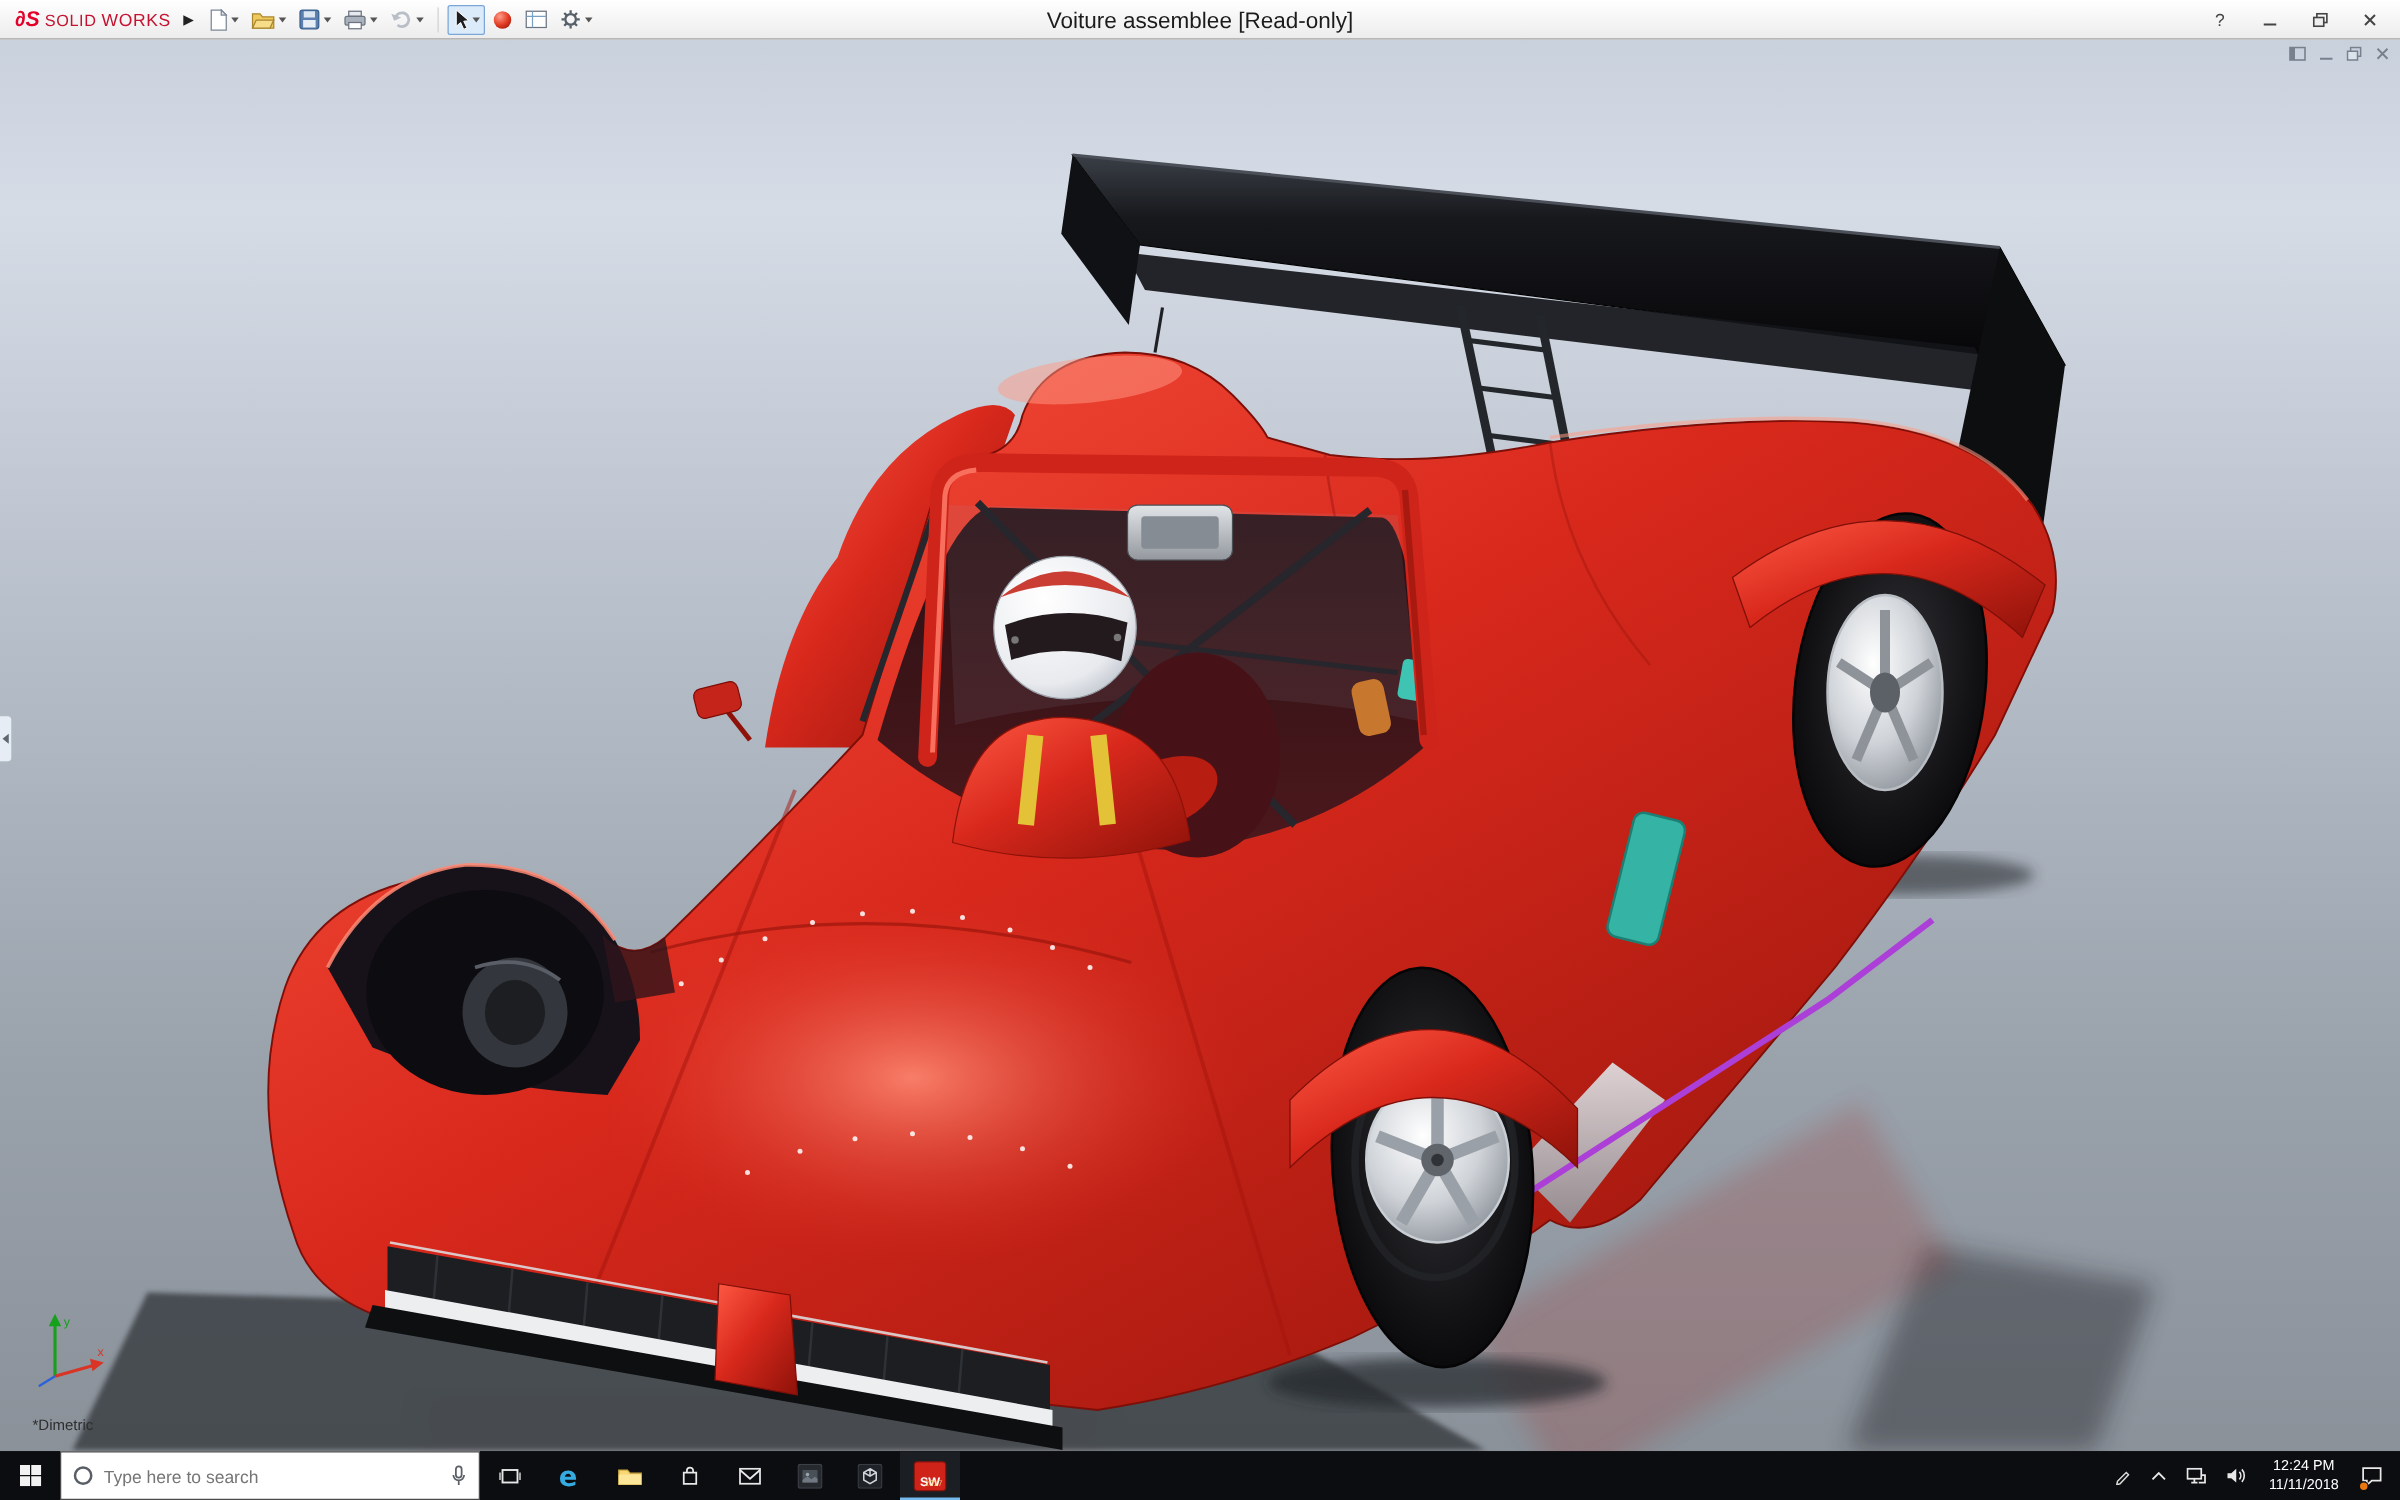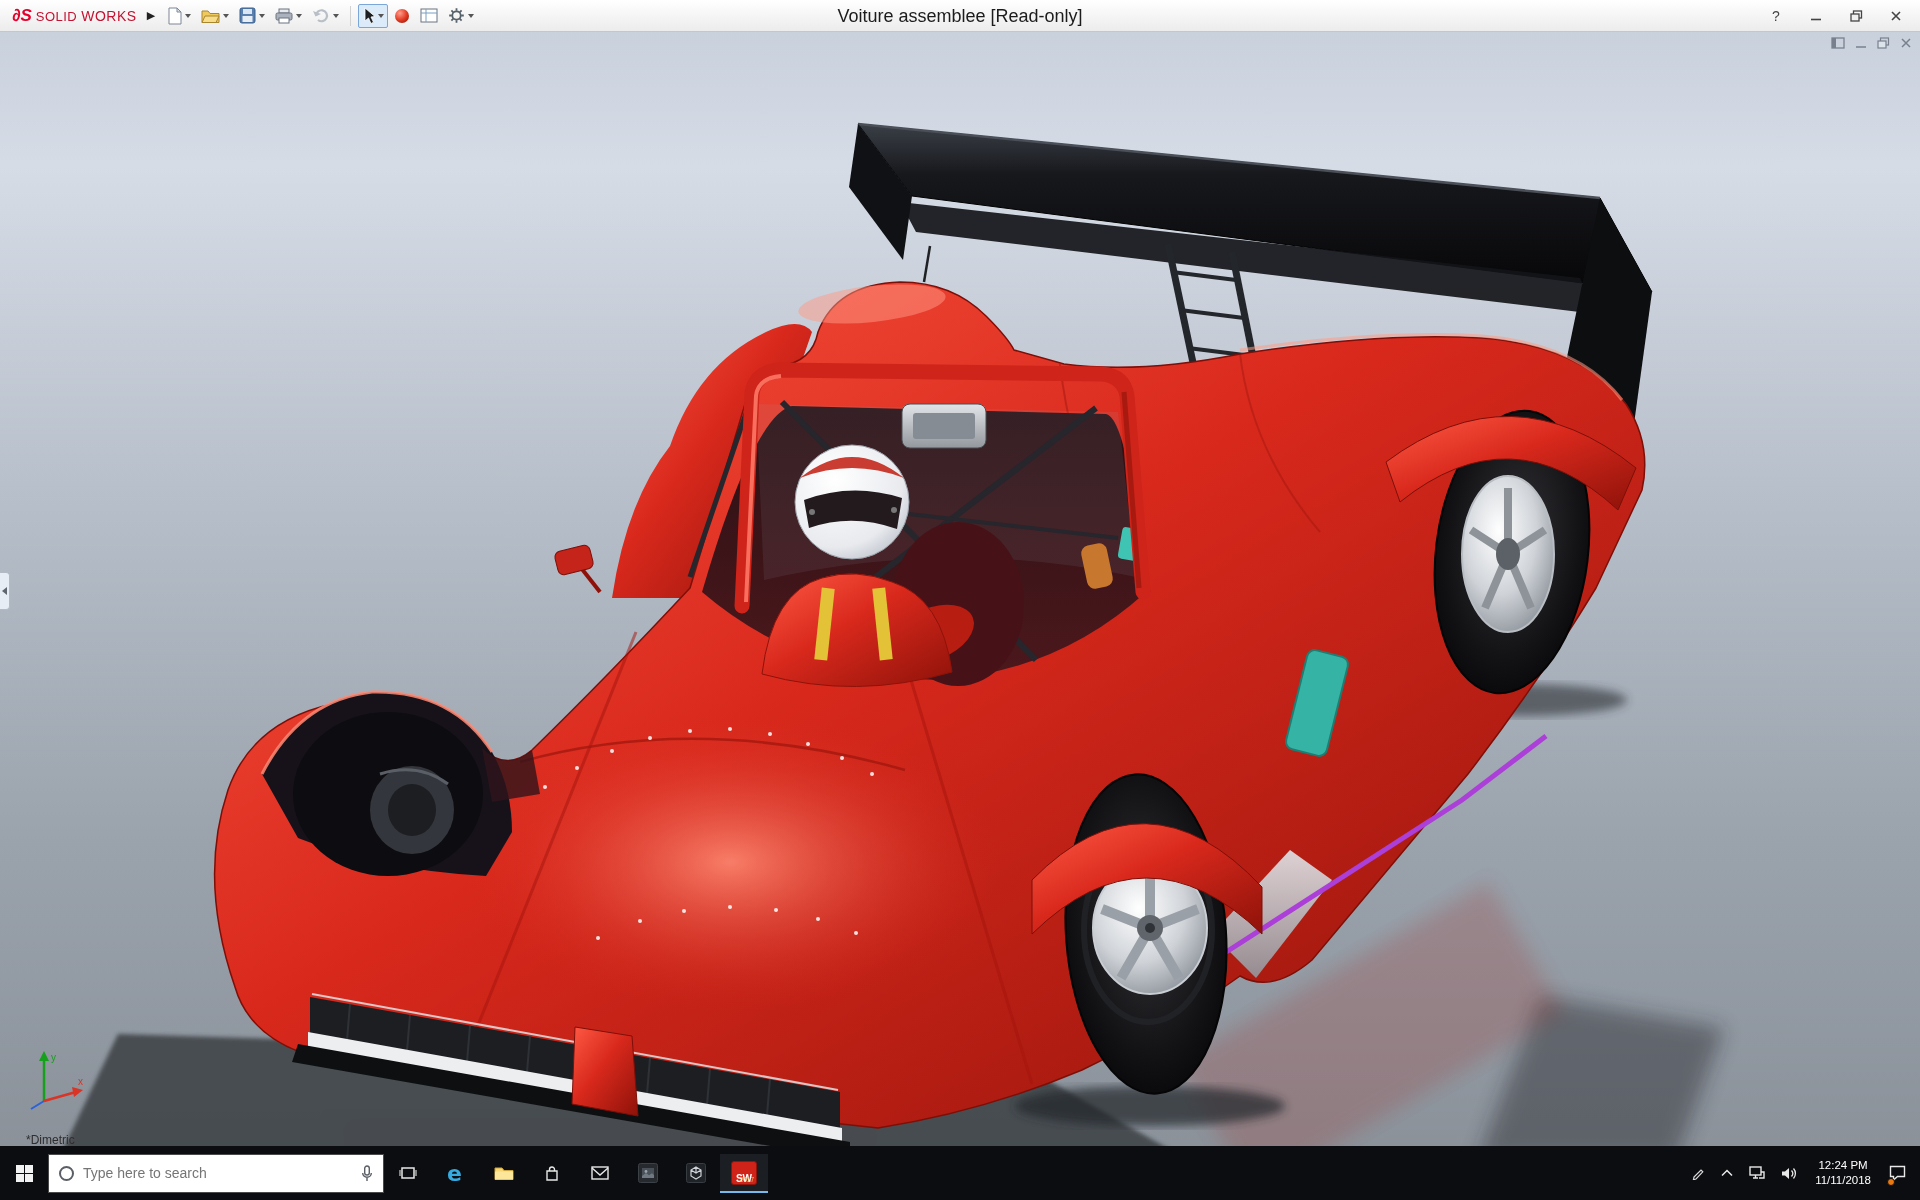--- a/index.html
+++ b/index.html
@@ -36,21 +36,21 @@
   .panel-tab { position:absolute; left:0; top:540px; width:10px; height:38px; background:#e7edf4;
     border:1px solid #b2bac4; border-left:none; border-radius:0 4px 4px 0; z-index:5;
     display:flex; align-items:center; justify-content:center; }
   .panel-tab i { width:0; height:0; border-top:4px solid transparent; border-bottom:4px solid transparent;
     border-right:5px solid #5f6670; display:block; }
   .model-svg { position:absolute; inset:0; width:100%; height:100%; }
   .triad { position:absolute; left:20px; bottom:46px; z-index:4; }
   .view-label { position:absolute; left:10px; bottom:14px; font-size:12px; color:#2e2e2e; z-index:4;margin-left:16px; }
 
   
-  .taskbar { position:absolute; left:0; right:0; bottom:0; height:54px; background:#0c0d10;
+  .taskbar { position:absolute; left:0; right:0; bottom:0; height:39px; background:#0c0d10;
     display:flex; align-items:center; z-index:40; }
   .tb-slot { width:48px; height:39px; display:flex; align-items:center; justify-content:center; position:relative; }
   .tb-slot.active { box-shadow:inset 0 -2px 0 #76b9ed; background:#1b1e23; }
   .search { width:336px; height:39px; background:#ffffff; display:flex; align-items:center;
     gap:9px; padding:0 10px; border:1px solid #4a4a4a; }
   .search .ring { width:15px; height:15px; border:2px solid #5a5f66; border-radius:50%; flex:none; }
   .search input { border:none; outline:none; background:transparent; font-size:14px; color:#444;
     flex:1; font-family:"Liberation Sans",sans-serif; }
   .tray { margin-left:auto; display:flex; align-items:center; height:100%; }
   .tray-slot { padding:0 8px; height:39px; display:flex; align-items:center; justify-content:center; position:relative; }

